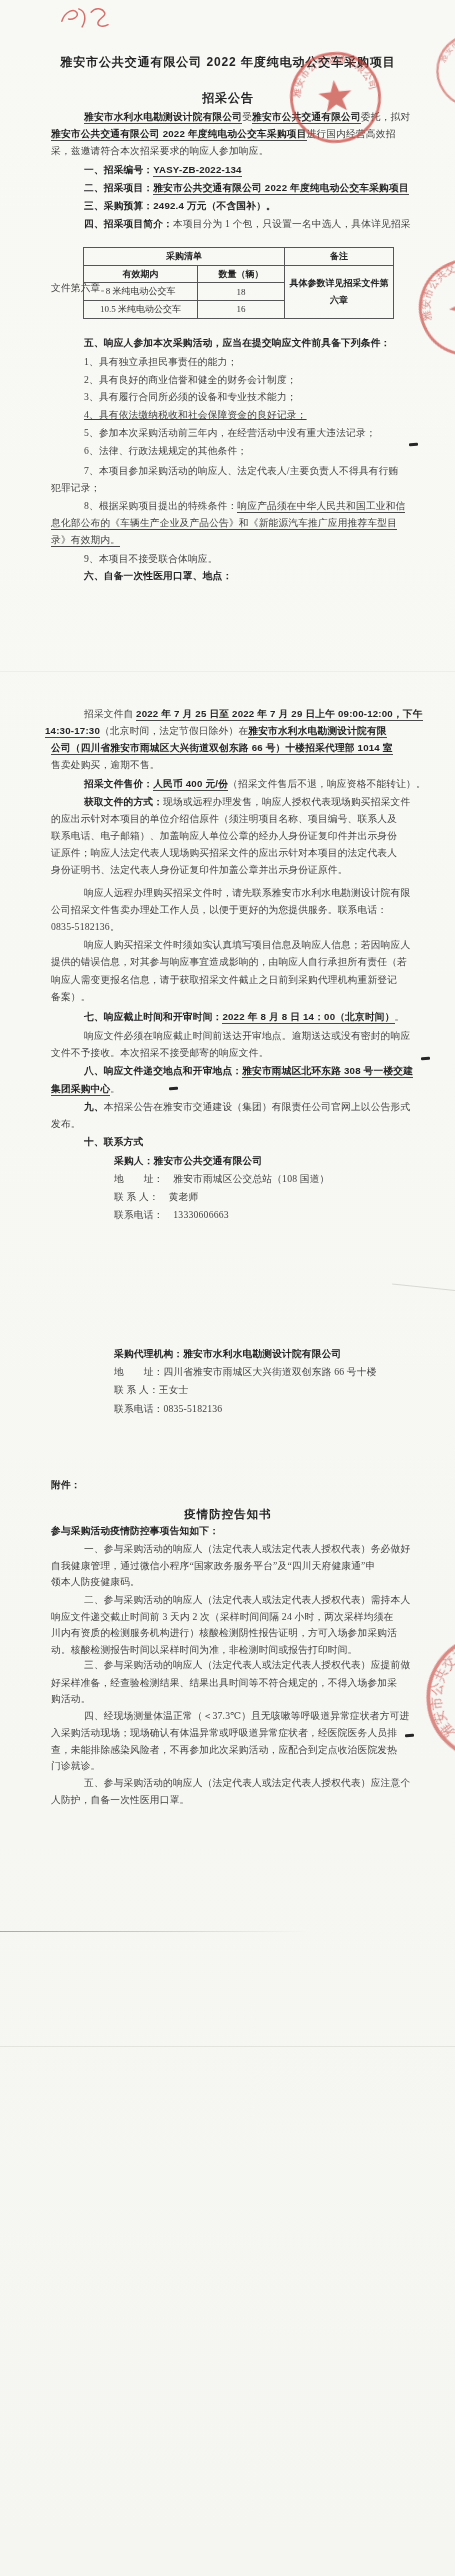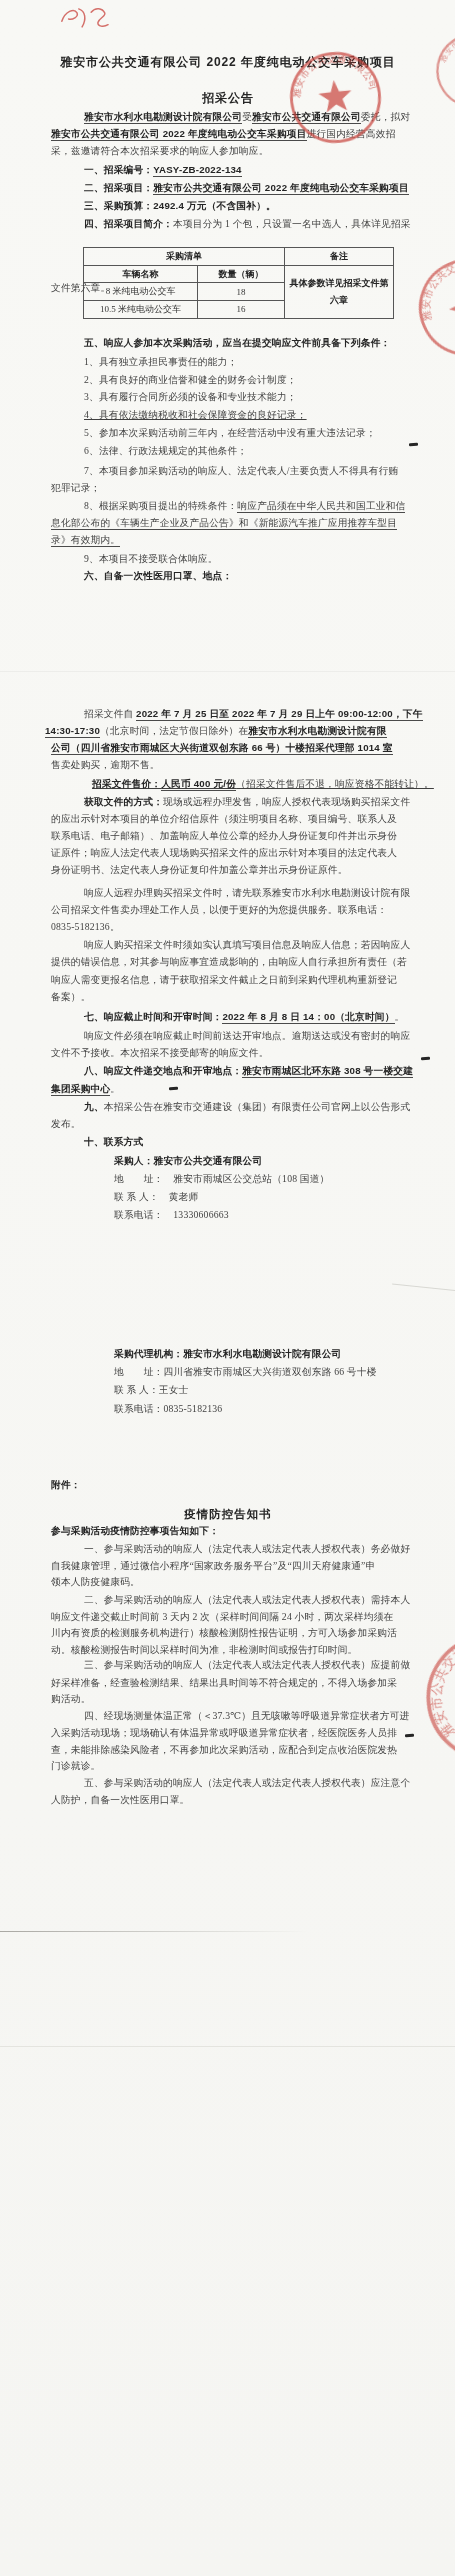--- a/index.html
+++ b/index.html
@@ -40,21 +40,21 @@
         <col style="width:114px">
         <col style="width:87px">
         <col style="width:109px">
       </colgroup>
     <tbody>
         <tr>
       <td colspan="2" class="hd">采购清单</td>
       <td class="hd">备注</td>
     </tr>
     <tr>
-      <td class="hd">车辆名称</td>
+      <td class="hd">有效期内</td>
       <td class="hd">数量（辆）</td>
       <td rowspan="3" class="note">具体参数详见招采文件第六章</td>
     </tr>
     <tr>
       <td>8 米纯电动公交车</td>
       <td>18</td>
     </tr>
     <tr>
       <td>10.5 米纯电动公交车</td>
       <td>16</td>
@@ -96,21 +96,21 @@
     <div class="line" style="top: 482px; left: 51px;"><span>犯罪记录；</span></div>
     <div class="line" style="top: 500px; left: 84px;"><span>8、根据采购项目提出的特殊条件：</span><span class="u">响应产品须在中华人民共和国工业和信</span></div>
     <div class="line" style="top: 517px; left: 51px;"><span class="u">息化部公布的《车辆生产企业及产品公告》和《新能源汽车推广应用推荐车型目</span></div>
     <div class="line" style="top: 534px; left: 51px;"><span class="u">录》有效期内。</span></div>
     <div class="line" style="top: 553px; left: 84px;"><span>9、本项目不接受联合体响应。</span></div>
     <div class="line" style="top: 570px; left: 84px;"><span class="b">六、自备一次性医用口罩、地点：</span></div>
     <div class="line" style="top: 708px; left: 84px;"><span>招采文件自 </span><span class="b u">2022 年 7 月 25 日至 2022 年 7 月 29 日上午 09:00-12:00，下午</span></div>
     <div class="line" style="top: 725px; left: 45px;"><span class="b u">14:30-17:30</span><span>（北京时间，法定节假日除外）在</span><span class="b u">雅安市水利水电勘测设计院有限</span></div>
     <div class="line" style="top: 742px; left: 51px;"><span class="b u">公司（四川省雅安市雨城区大兴街道双创东路 66 号）十楼招采代理部 1014 室</span></div>
     <div class="line" style="top: 759px; left: 51px;"><span>售卖处购买，逾期不售。</span></div>
-    <div class="line" style="top: 778px; left: 92px; text-decoration: underline;"><span class="b">招采文件售价：</span><span class="b u">人民币 400 元/份</span><span>（招采文件售后不退，响应资格不能转让）。</span></div>
+    <div class="line" style="top: 778px; left: 84px;"><span class="b">招采文件售价：</span><span class="b u">人民币 400 元/份</span><span>（招采文件售后不退，响应资格不能转让）。</span></div>
     <div class="line" style="top: 796px; left: 84px;"><span class="b">获取文件的方式：</span><span>现场或远程办理发售，响应人授权代表现场购买招采文件</span></div>
     <div class="line" style="top: 813px; left: 51px;"><span>的应出示针对本项目的单位介绍信原件（须注明项目名称、项目编号、联系人及</span></div>
     <div class="line" style="top: 830px; left: 51px;"><span>联系电话、电子邮箱）、加盖响应人单位公章的经办人身份证复印件并出示身份</span></div>
     <div class="line" style="top: 847px; left: 51px;"><span>证原件；响应人法定代表人现场购买招采文件的应出示针对本项目的法定代表人</span></div>
     <div class="line" style="top: 864px; left: 51px;"><span>身份证明书、法定代表人身份证复印件加盖公章并出示身份证原件。</span></div>
     <div class="line" style="top: 887px; left: 84px;"><span>响应人远程办理购买招采文件时，请先联系雅安市水利水电勘测设计院有限</span></div>
     <div class="line" style="top: 904px; left: 51px;"><span>公司招采文件售卖办理处工作人员，以便于更好的为您提供服务。联系电话：</span></div>
     <div class="line" style="top: 921px; left: 51px;"><span>0835-5182136。</span></div>
     <div class="line" style="top: 939px; left: 84px;"><span>响应人购买招采文件时须如实认真填写项目信息及响应人信息；若因响应人</span></div>
     <div class="line" style="top: 956px; left: 51px;"><span>提供的错误信息，对其参与响应事宜造成影响的，由响应人自行承担所有责任（若</span></div>

